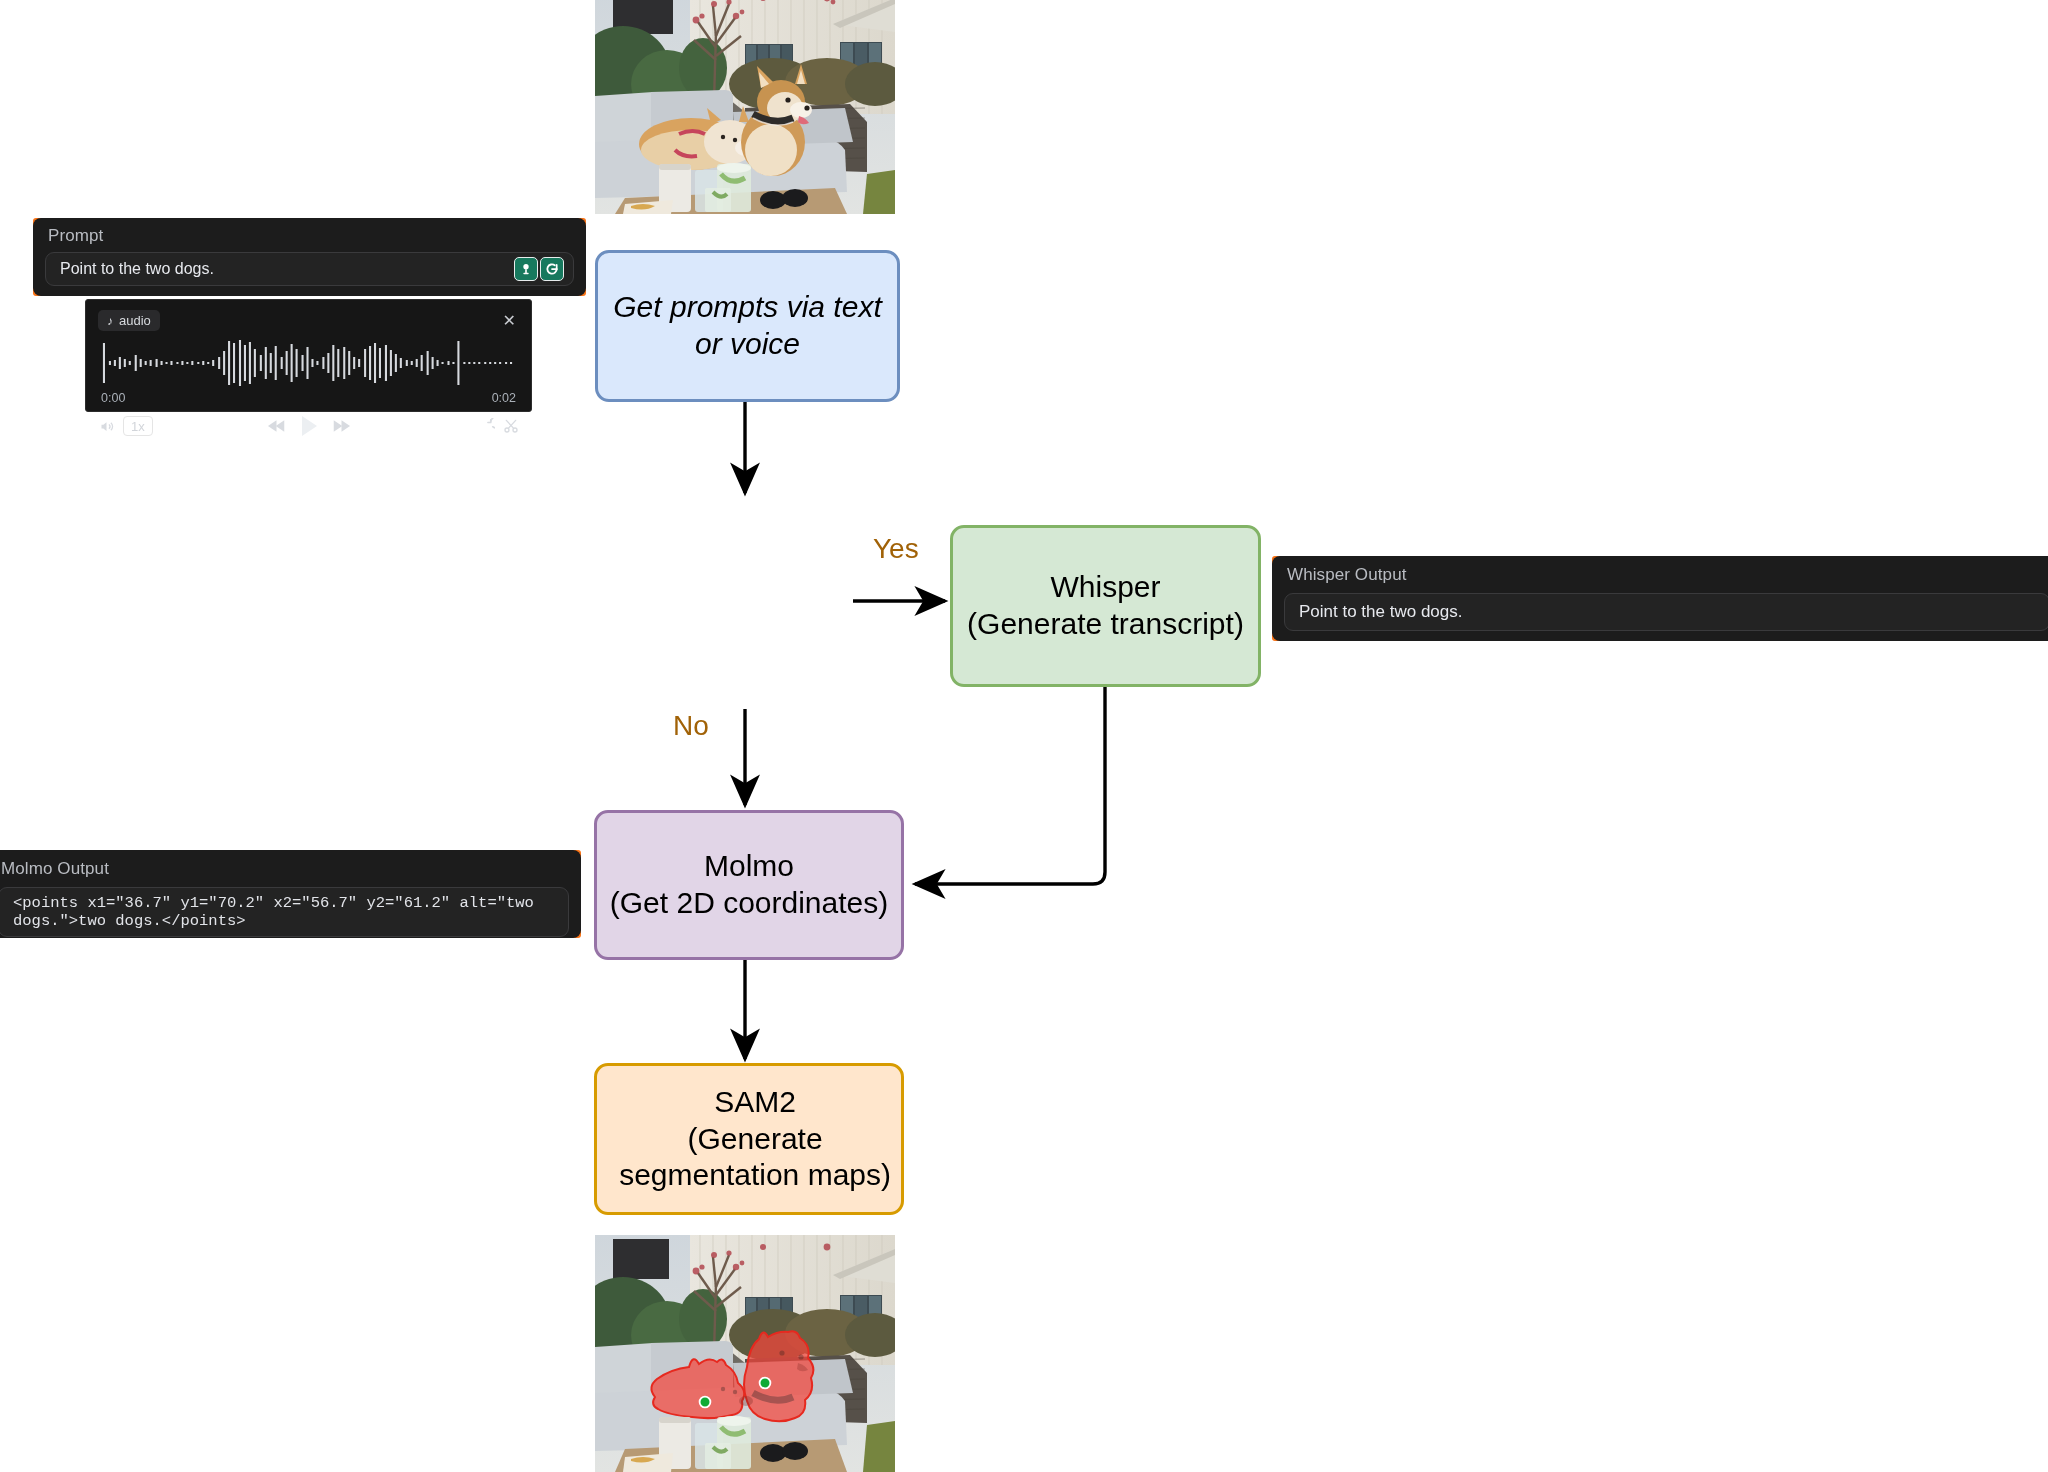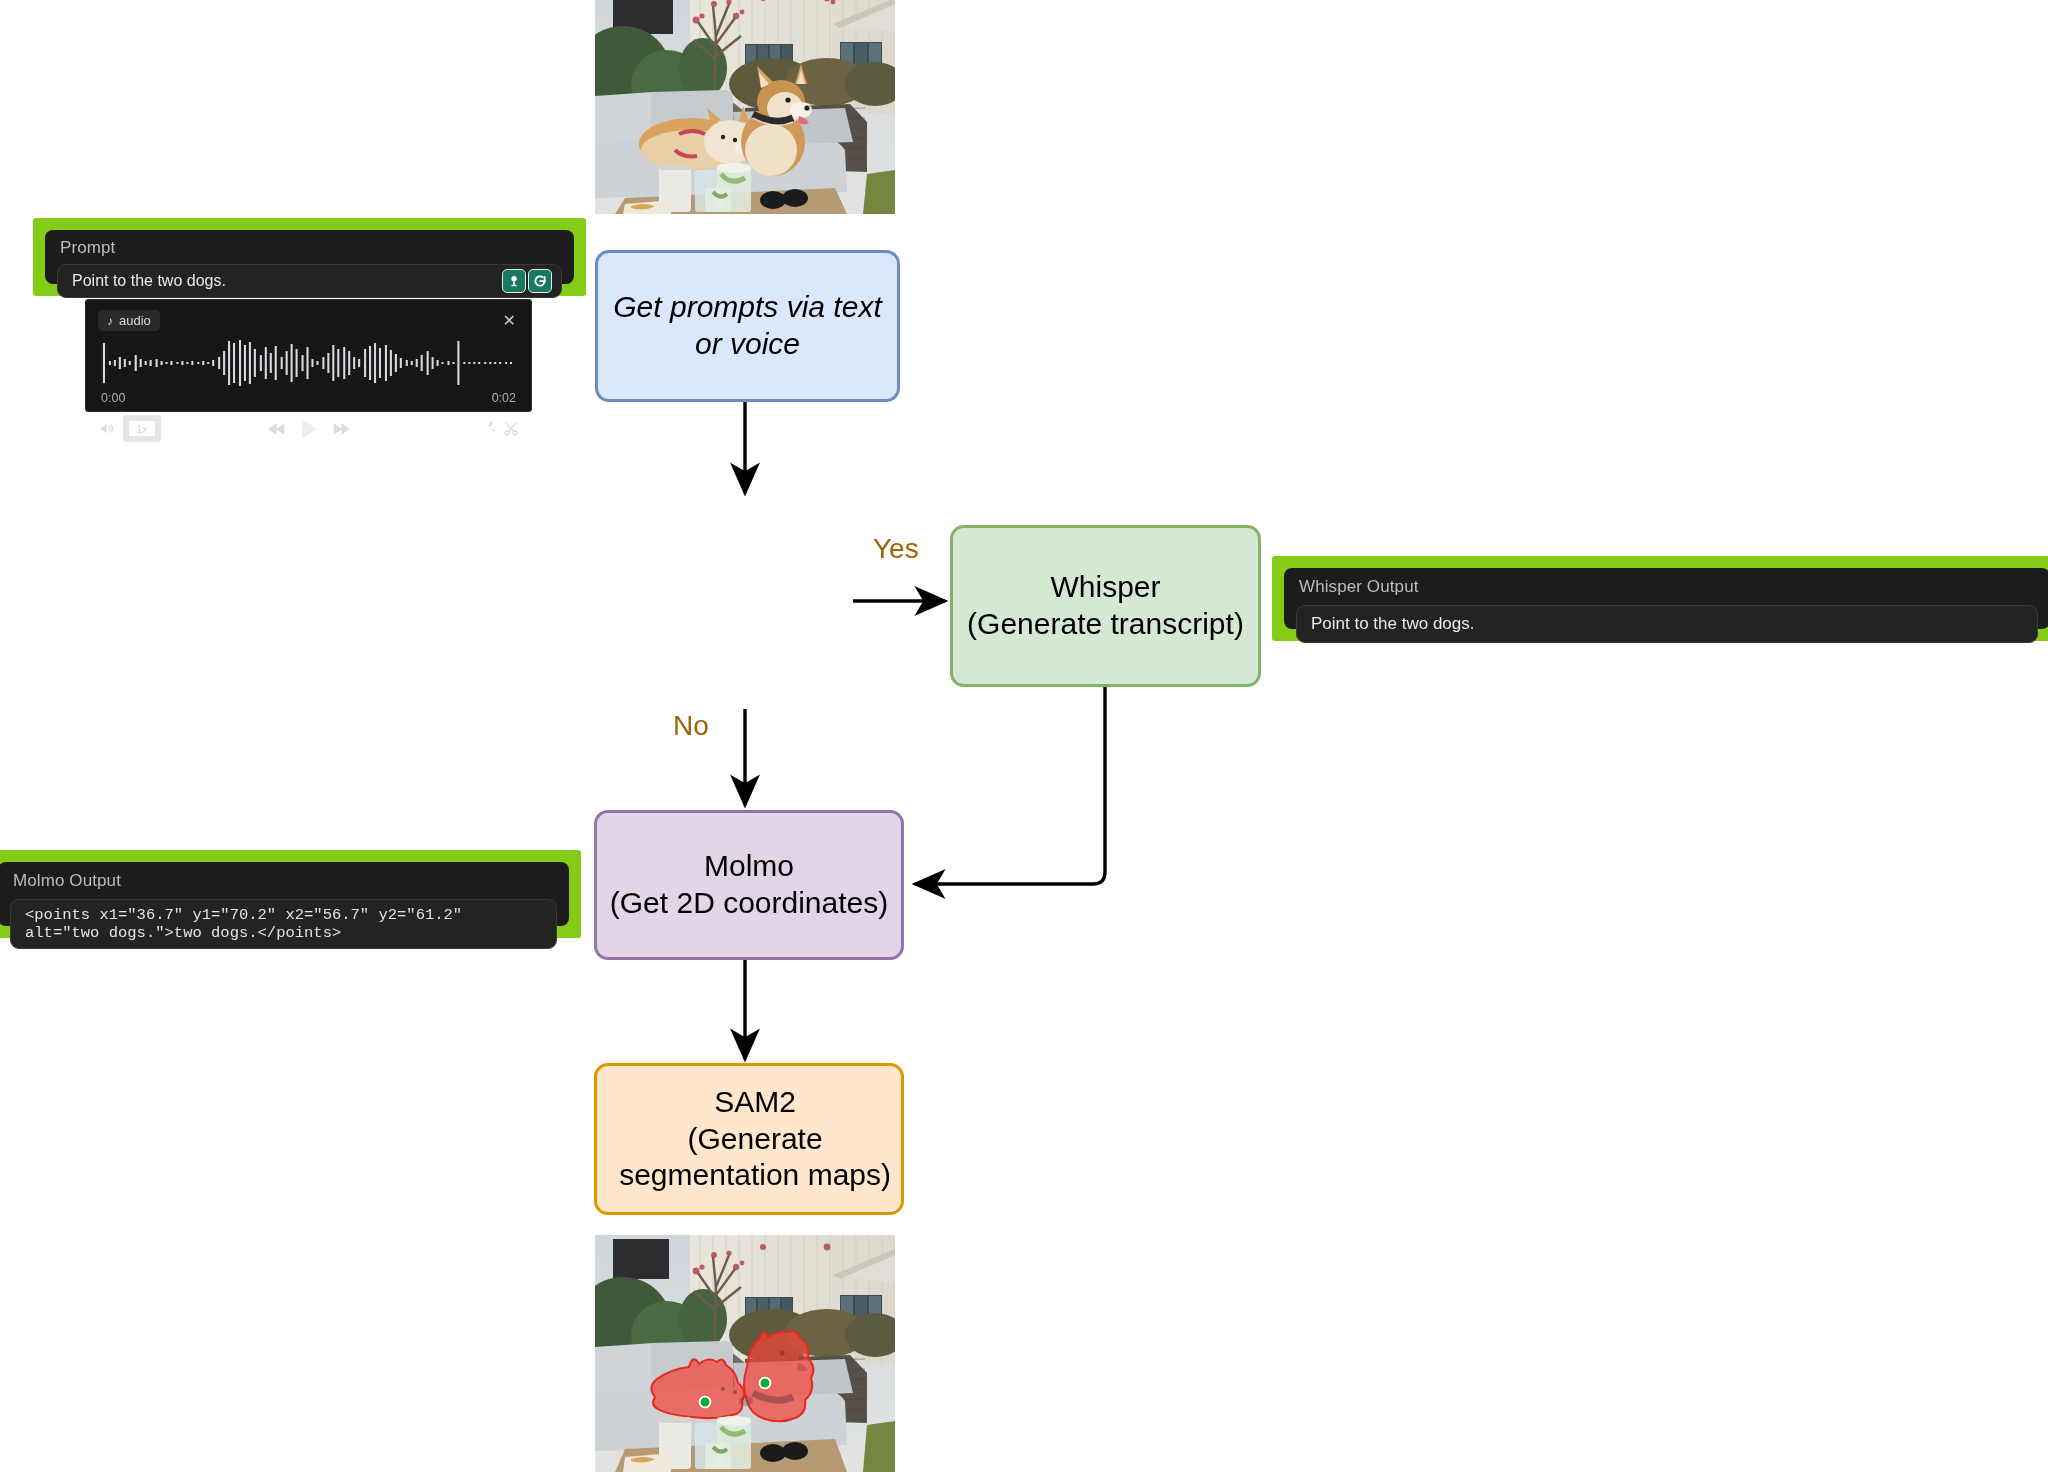--- a/index.html
+++ b/index.html
@@ -59,23 +59,23 @@
     position: absolute;
     font-size: 28px;
     color: #a16207;
     z-index: 4;
     background: transparent;
   }
 
   
   .panel {
     position: absolute;
-    background: #84cc16;
+    background: #f97316;
     border-radius: 3px;
-    padding: 12px;
+    padding: 0;
     z-index: 5;
   }
   .panel-inner {
     background: #1c1c1c;
     border-radius: 8px;
     padding: 14px 16px 18px 16px;
     height: 100%;
   }
   .panel-label {
     color: #b9bcc2;
@@ -159,24 +159,24 @@
     display: flex; align-items: center;
     margin-top: 10px;
   }
   .ctl-left, .ctl-right {
     display: flex; align-items: center; gap: 8px;
     flex: 1;
   }
   .ctl-right { justify-content: flex-end; }
   .ctl-mid { display: flex; align-items: center; gap: 14px; }
   .speed-pill {
-    border: 6px solid #e5e5e5;
+    border: 1px solid #e5e5e5;
     border-radius: 4px;
     color: #d2d5da;
-    font-size: 11px;
+    font-size: 13px;
     padding: 1.5px 7px;
   }
   .icn { color: #d8dbe0; display: inline-flex; }
 
   
   .photo {
     position: absolute;
     overflow: hidden;
     z-index: 2;
     background: #9db4c8;

